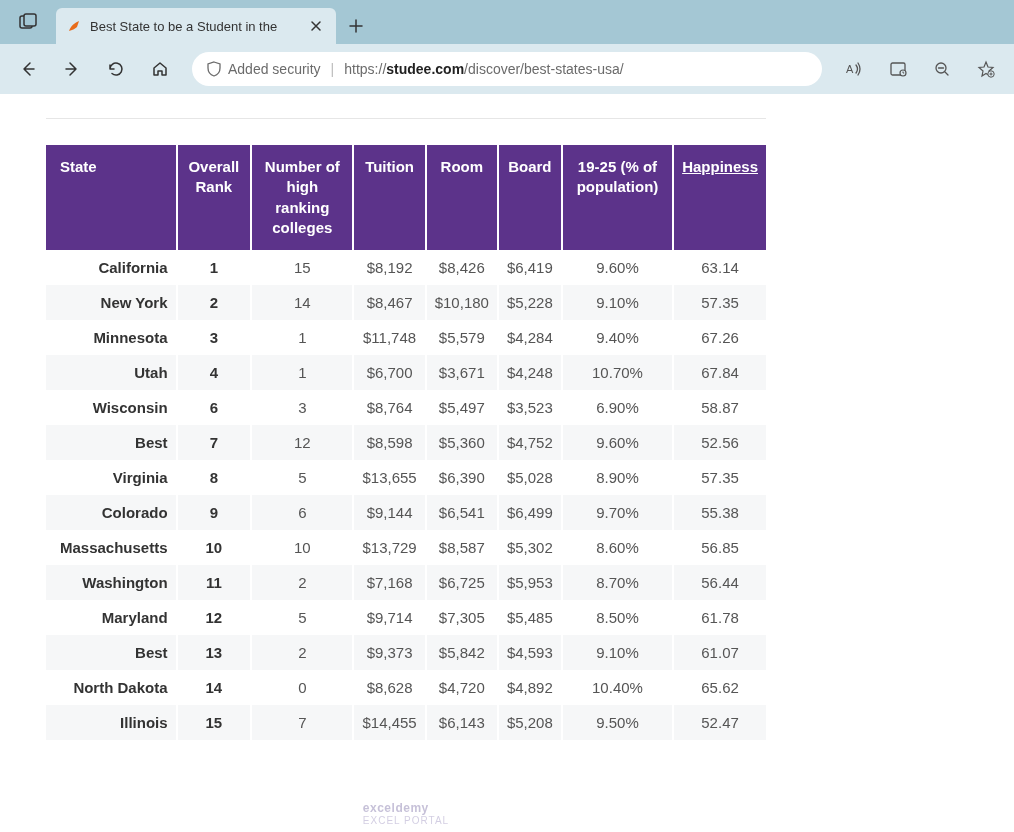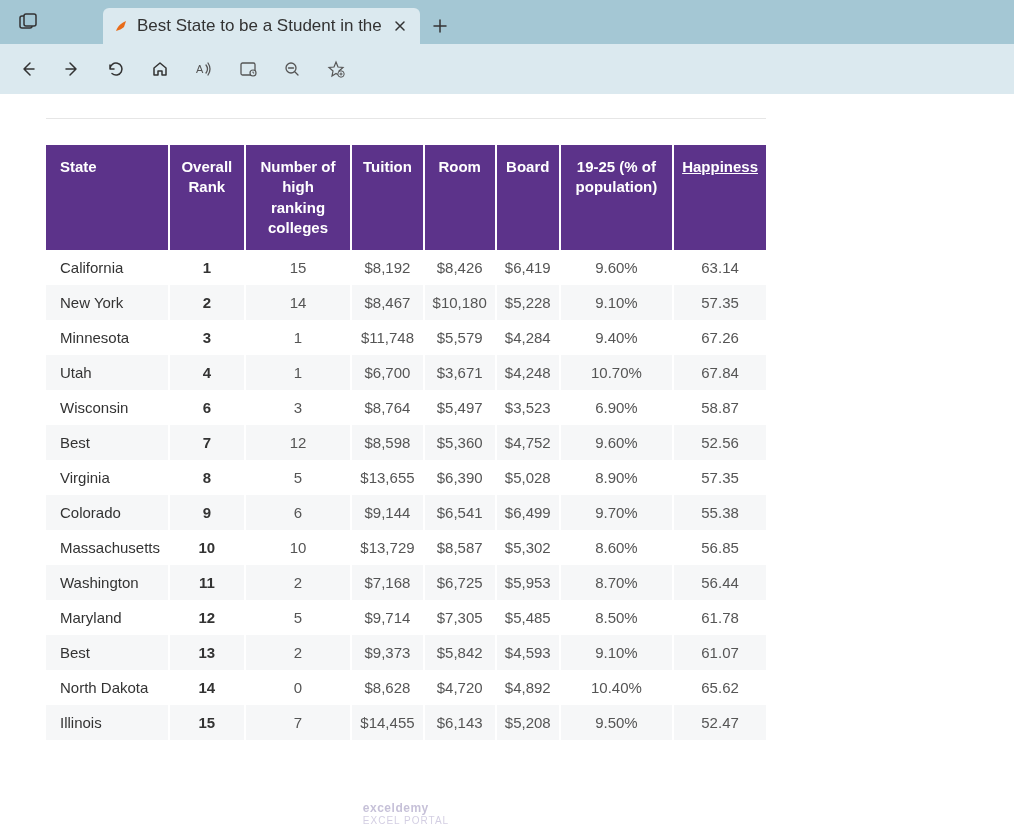--- a/index.html
+++ b/index.html
@@ -29,22 +29,21 @@
   .tab {
     background: #dbe9ef;
     height: 36px;
     border-radius: 6px 6px 0 0;
     display: flex;
     align-items: center;
     padding: 0 10px;
     min-width: 280px;
     gap: 8px;
     color: #333;
-    font-size: 17px;
-    margin-left: 47px;
+    font-size: 13px;
   }
   .tab .favicon { width:16px; height:16px; display:inline-flex; align-items:center; justify-content:center; color:#e86c1a; font-weight:bold; }
   .tab .title { flex:1; white-space:nowrap; overflow:hidden; text-overflow:ellipsis; }
   .tab .close { font-size:14px; color:#333; padding:2px 4px; }
   .newtab {
     width: 40px; height:36px; display:flex; align-items:center; justify-content:center; color:#333; font-size:18px;
   }
   .toolbar {
     height: 50px;
     background: #dbe9ef;
@@ -107,21 +106,21 @@
   }
   table.data thead th:first-child { text-align:left; padding-left:14px; }
   table.data thead th:last-child { border-right:0;text-decoration:underline; }
   table.data tbody td {
     padding: 9px 8px;
     text-align:center;
     color:#555;
     border-right: 2px solid #fff;
   }
   table.data tbody td:first-child {
-    text-align:left; font-weight:400; color:#333; padding-left:14px;
+    text-align:right; font-weight:700; color:#333; padding-left:14px;
   }
   table.data tbody td:nth-child(2) { font-weight:700; color:#333; }
   table.data tbody td:last-child{ border-right:0; }
   table.data tbody tr:nth-child(even) td { background:#f6f7f8; }
   .watermark {
     position:absolute;
     left: 50%; transform: translateX(-50%);
     bottom: 6px;
     font-size:12px;
     color:#b9b2cf;
@@ -178,20 +177,32 @@
     <svg width="18" height="18" viewBox="0 0 18 18">
         <path d="M3 9a6 6 0 1 1 2 4.5M3 9V5M3 9h4" fill="none" stroke="#333" stroke-width="1.5" stroke-linecap="round" stroke-linejoin="round"></path>
       </svg>
   </div>
   <div class="tb-btn">
     <svg width="18" height="18" viewBox="0 0 18 18">
         <path d="M3 8 L9 3 L15 8 V15 H11 V11 H7 V15 H3 Z" fill="none" stroke="#333" stroke-width="1.5" stroke-linejoin="round"></path>
       </svg>
   </div>
 
+  <div class="addr">
+    <span class="sec">
+      <svg width="16" height="16" viewBox="0 0 16 16">
+          <path d="M8 1 L14 3 V7 C14 11 11 14 8 15 C5 14 2 11 2 7 V3 Z" fill="none" stroke="#6b6b6b" stroke-width="1.3"></path>
+        </svg>
+      <span>Added security</span>
+    </span>
+    <span class="divider">|</span>
+    <span class="url">
+      <span>https://</span><b>studee.com</b><span>/discover/best-states-usa/</span>
+    </span>
+  </div>
 
   <div class="tb-btn">
     <svg width="20" height="20" viewBox="0 0 20 20">
         <text x="2" y="14" font-size="11" fill="#555" font-family="Arial">A</text>
         <path d="M12 6 Q15 10 12 14 M14 4 Q18 10 14 16" fill="none" stroke="#555" stroke-width="1.3" stroke-linecap="round"></path>
       </svg>
   </div>
   <div class="tb-btn">
     <svg width="18" height="18" viewBox="0 0 18 18">
         <rect x="2" y="3" width="14" height="12" rx="1.5" fill="none" stroke="#555" stroke-width="1.3"></rect>

